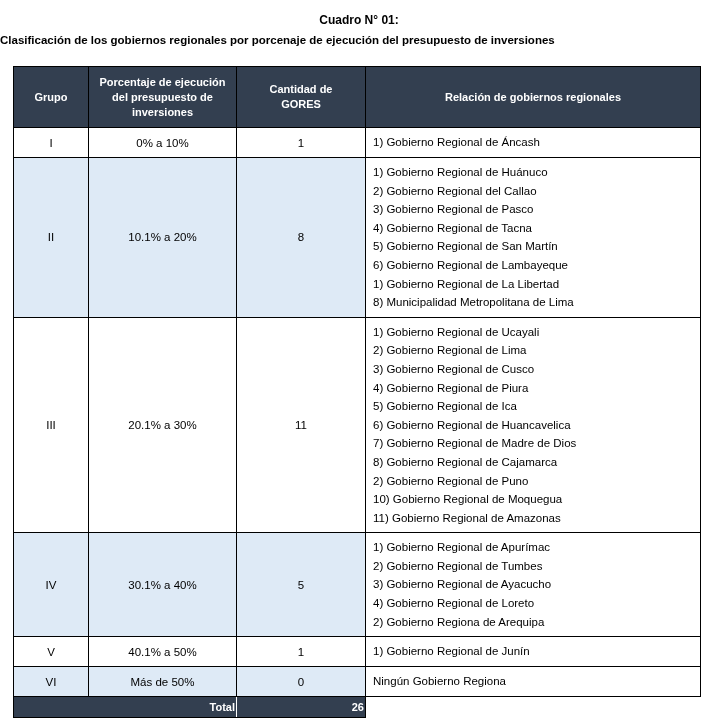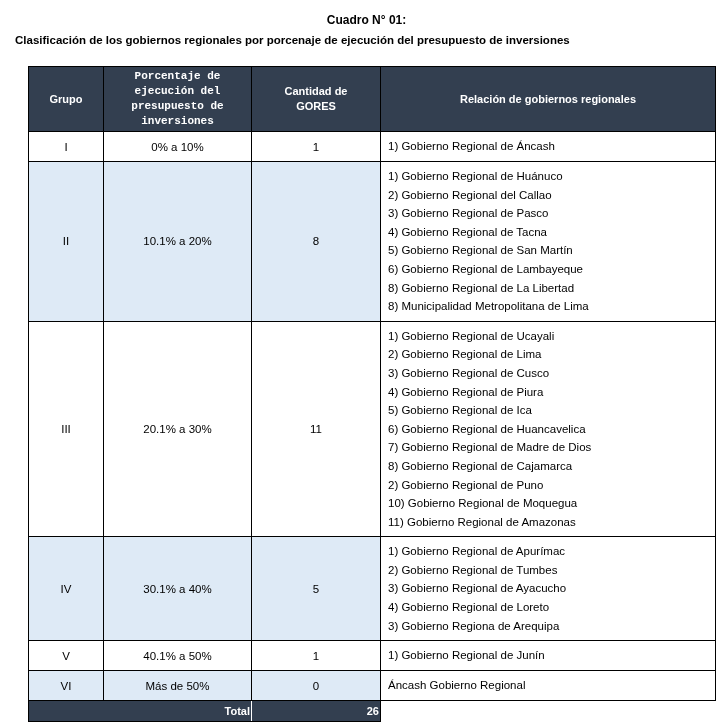--- a/index.html
+++ b/index.html
@@ -12,21 +12,21 @@
   html, body {
     margin: 0;
     padding: 0;
     background: #ffffff;
     width: 718px;
     height: 722px;
     font-family: "Liberation Sans", sans-serif;
     color: #000000;
     overflow: hidden;
   }
-  .page { width: 718px; height: 540px; padding-left: 15px; }
+  .page { width: 718px; height: 540px; }
   .title-block { padding-top: 13px; }
   .title-line1 {
     text-align: center;
     font-weight: bold;
     font-size: 12px;
   }
   .title-line2 {
     text-align: left;
     font-weight: bold;
     font-size: 11.5px;
@@ -48,21 +48,21 @@
     font-size: 11px;
     font-weight: bold;
     border: 1.5px solid var(--border-color);
     height: 61px;
     vertical-align: middle;
     text-align: center;
     padding: 2px;
     line-height: 15px;
   }
   .th-inner { display: inline-block; }
-  .th-inner.w-range { max-width: 146px; font-family: Liberation Mono, monospace; }
+  .th-inner.w-range { max-width: 146px; }
   .th-inner.w-count { max-width: 80px; }
   td {
     border: 1.5px solid var(--border-color);
     font-size: 11.5px;
     vertical-align: middle;
     background: #ffffff;
   }
   td.center { text-align: center; }
   tr.shaded td.shadeable { background: var(--shaded-bg); }
   tr.single { height: 30px; }
@@ -129,21 +129,21 @@
           <td class="center shadeable">II</td>
           <td class="center shadeable">10.1% a 20%</td>
           <td class="center shadeable">8</td>
           <td class="regions">
             <div class="region-line">1) Gobierno Regional de Huánuco</div>
             <div class="region-line">2) Gobierno Regional del Callao</div>
             <div class="region-line">3) Gobierno Regional de Pasco</div>
             <div class="region-line">4) Gobierno Regional de Tacna</div>
             <div class="region-line">5) Gobierno Regional de San Martín</div>
             <div class="region-line">6) Gobierno Regional de Lambayeque</div>
-            <div class="region-line">8) Gobierno Regional de La Libertad</div>
+            <div class="region-line">1) Gobierno Regional de La Libertad</div>
             <div class="region-line">8) Municipalidad Metropolitana de Lima</div>
           </td>
         </tr>
         <tr>
           <td class="center shadeable">III</td>
           <td class="center shadeable">20.1% a 30%</td>
           <td class="center shadeable">11</td>
           <td class="regions">
             <div class="region-line">1) Gobierno Regional de Ucayali</div>
             <div class="region-line">2) Gobierno Regional de Lima</div>
@@ -160,37 +160,37 @@
         </tr>
         <tr class="shaded">
           <td class="center shadeable">IV</td>
           <td class="center shadeable">30.1% a 40%</td>
           <td class="center shadeable">5</td>
           <td class="regions">
             <div class="region-line">1) Gobierno Regional de Apurímac</div>
             <div class="region-line">2) Gobierno Regional de Tumbes</div>
             <div class="region-line">3) Gobierno Regional de Ayacucho</div>
             <div class="region-line">4) Gobierno Regional de Loreto</div>
-            <div class="region-line">3) Gobierno Regiona de Arequipa</div>
+            <div class="region-line">2) Gobierno Regiona de Arequipa</div>
           </td>
         </tr>
         <tr class="single">
           <td class="center shadeable">V</td>
           <td class="center shadeable">40.1% a 50%</td>
           <td class="center shadeable">1</td>
           <td class="regions">
             <div class="region-line">1) Gobierno Regional de Junín</div>
           </td>
         </tr>
         <tr class="shaded single">
           <td class="center shadeable">VI</td>
           <td class="center shadeable">Más de 50%</td>
           <td class="center shadeable">0</td>
           <td class="regions">
-            <div class="region-line">Áncash Gobierno Regional</div>
+            <div class="region-line">Ningún Gobierno Regiona</div>
           </td>
         </tr>
       </tbody>
     <tfoot>
       <tr>
         <td colspan="2" class="total-label">Total</td>
         <td class="total-count">26</td>
         <td class="ghost"></td>
       </tr>
     </tfoot>

